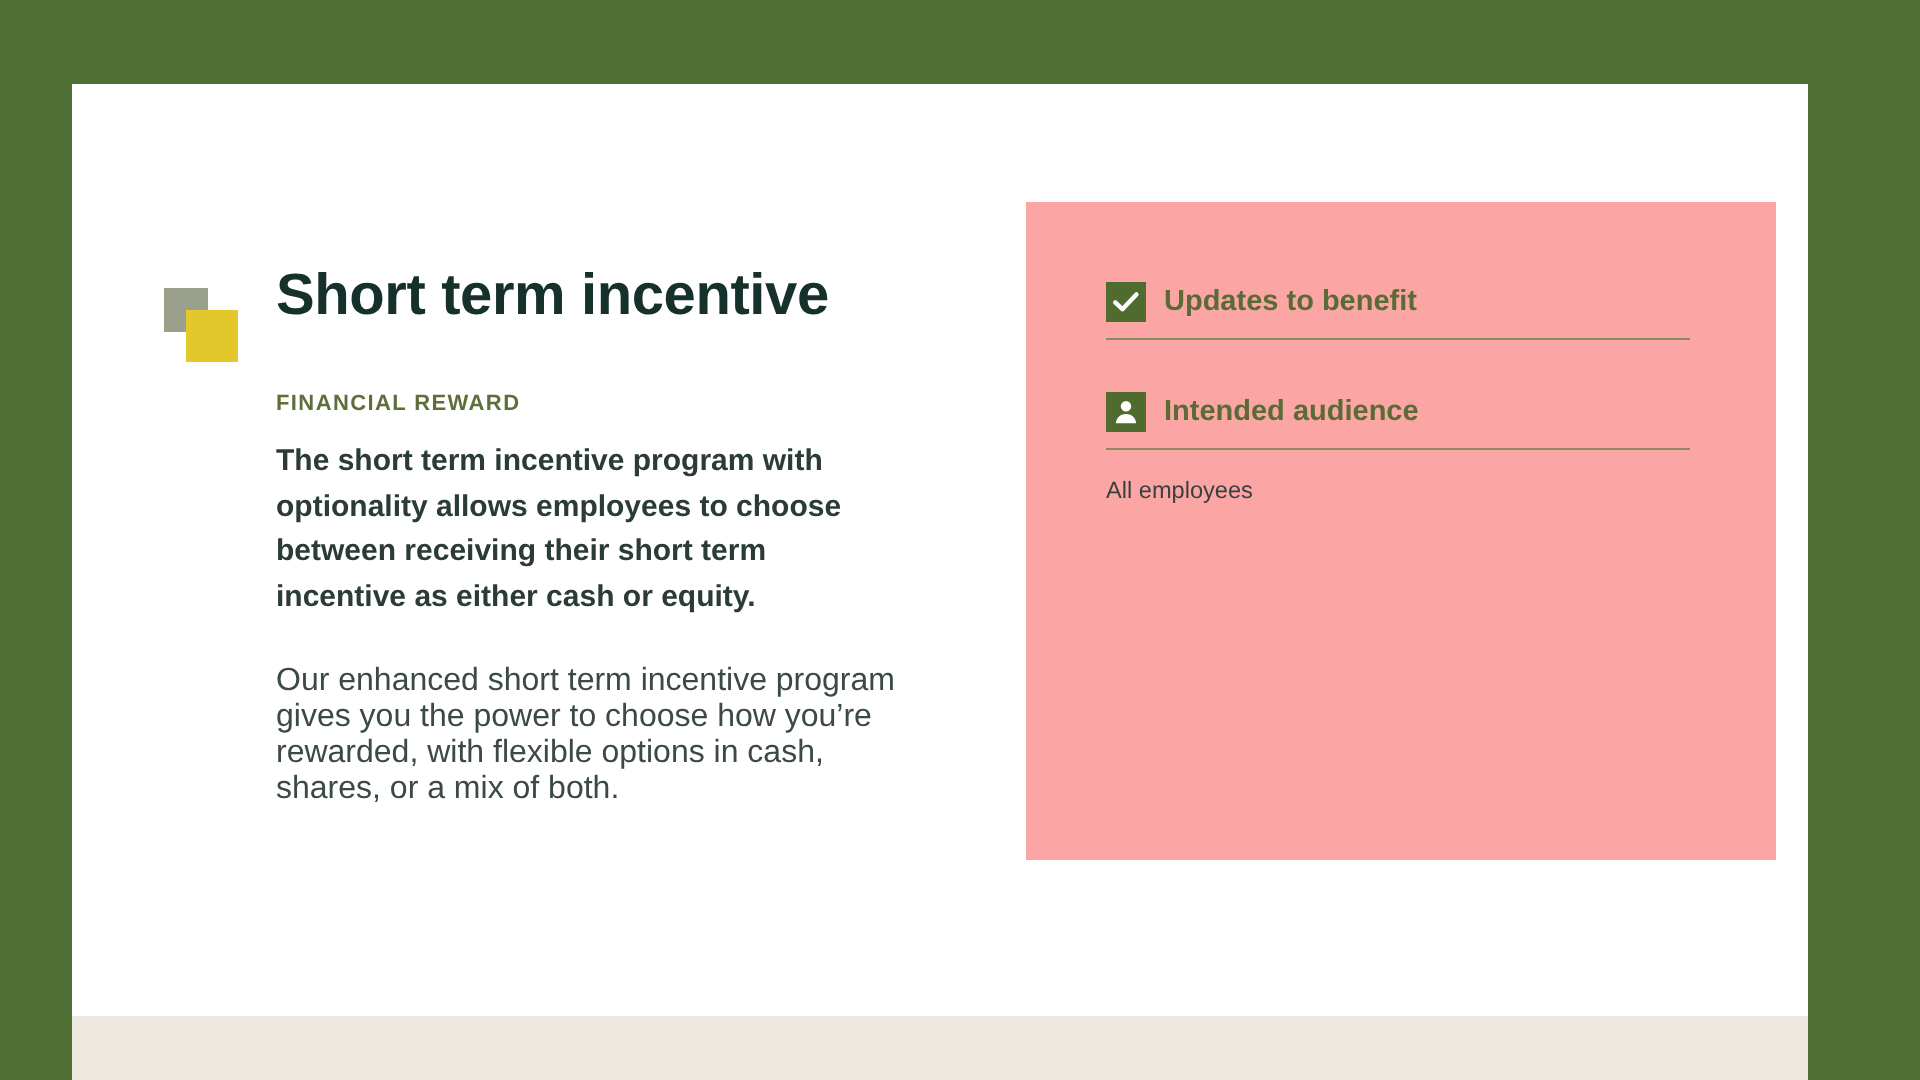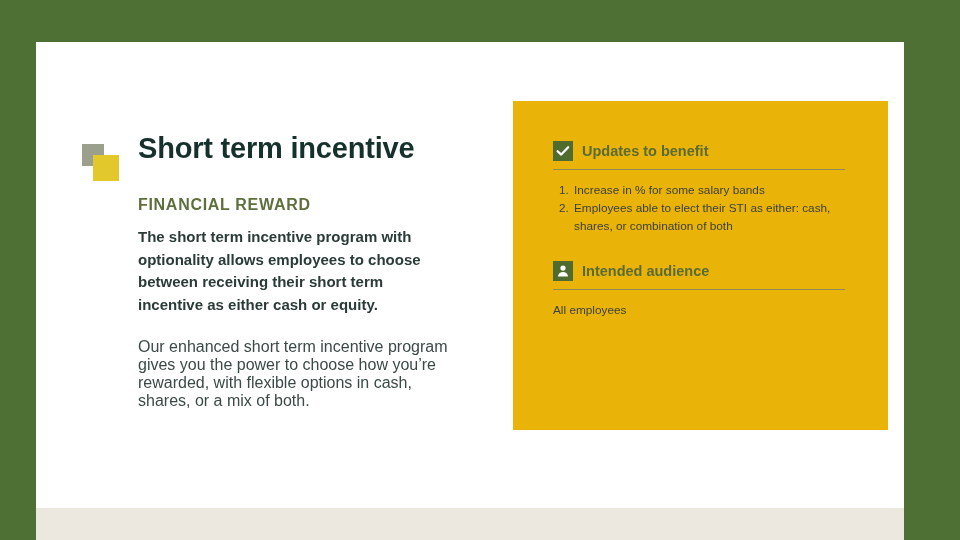--- a/index.html
+++ b/index.html
@@ -77,21 +77,21 @@
     top: 0;
     font-size: 29px;
     font-weight: bold;
     color: #16302b;
     letter-spacing: -0.2px;
     white-space: nowrap;
   }
   .eyebrow {
     margin-left: 56px;
     margin-top: 12px;
-    font-size: 16px;
+    font-size: 11px;
     font-weight: bold;
     letter-spacing: 0.7px;
     color: #5f6f3c;
   }
   .lede {
     margin-left: 56px;
     margin-top: 12px;
     width: 300px;
     font-size: 15px;
     line-height: 22.5px;
@@ -107,21 +107,21 @@
     color: #3c4a47;
   }
 
   
   .info-panel {
     position: absolute;
     left: 477px;
     top: 59px;
     width: 375px;
     height: 329px;
-    background: #eab308;
+    background: #fca5a5;
   }
   .panel-inner {
     padding: 40px 43px 0 40px;
   }
   .section + .section {
     margin-top: 26px;
   }
   .section-head {
     display: flex;
     align-items: center;
@@ -193,24 +193,20 @@
         <div class="section">
           <div class="section-head">
             <span class="sec-icon">
               <svg width="20" height="20" viewBox="0 0 20 20" aria-hidden="true">
                 <path d="M4.6 10.2 L8.2 13.6 L15.2 6.2" fill="none" stroke="#ffffff" stroke-width="2.2" stroke-linecap="round" stroke-linejoin="round"></path>
               </svg>
             </span>
             <span class="section-title">Updates to benefit</span>
           </div>
           <div class="section-rule"></div>
-          <ol class="ordered-list">
-            <li>Increase in % for some salary bands</li>
-            <li>Employees able to elect their STI as either: cash, shares, or combination of both</li>
-          </ol>
         </div>
 
         <div class="section">
           <div class="section-head">
             <span class="sec-icon">
               <svg width="20" height="20" viewBox="0 0 20 20" aria-hidden="true">
                 <circle cx="10" cy="7.1" r="2.6" fill="#ffffff"></circle>
                 <path d="M4.9 15.6 C5.4 12.4 7.4 11 10 11 C12.6 11 14.6 12.4 15.1 15.6 Z" fill="#ffffff"></path>
               </svg>
             </span>

